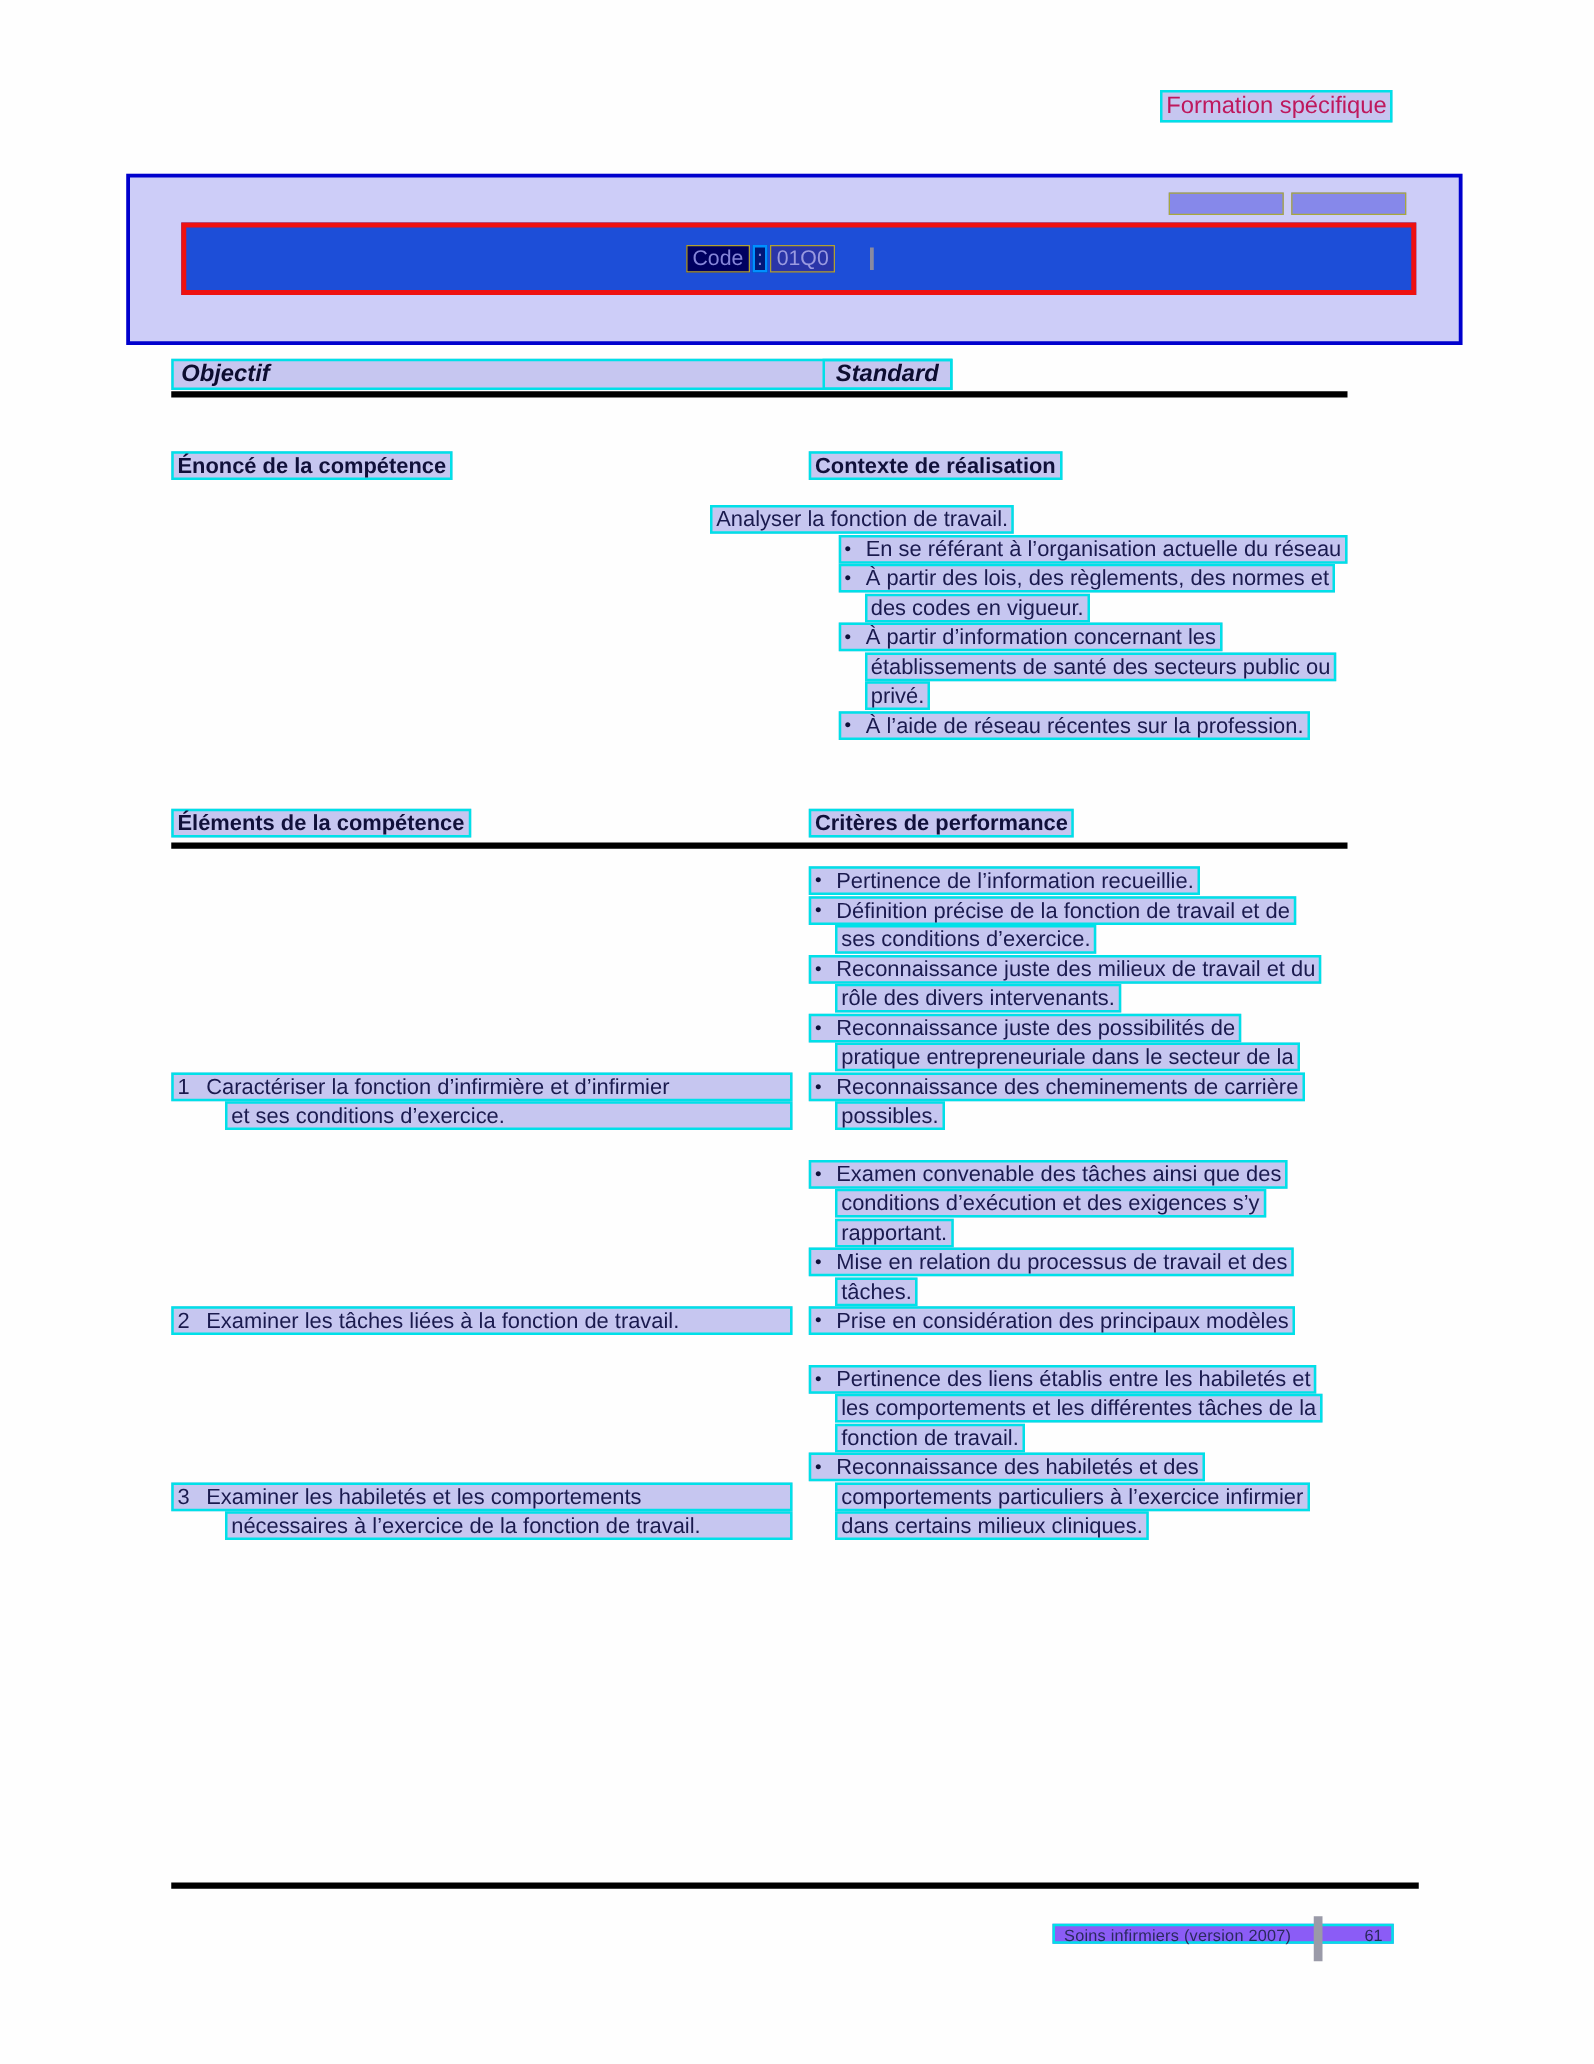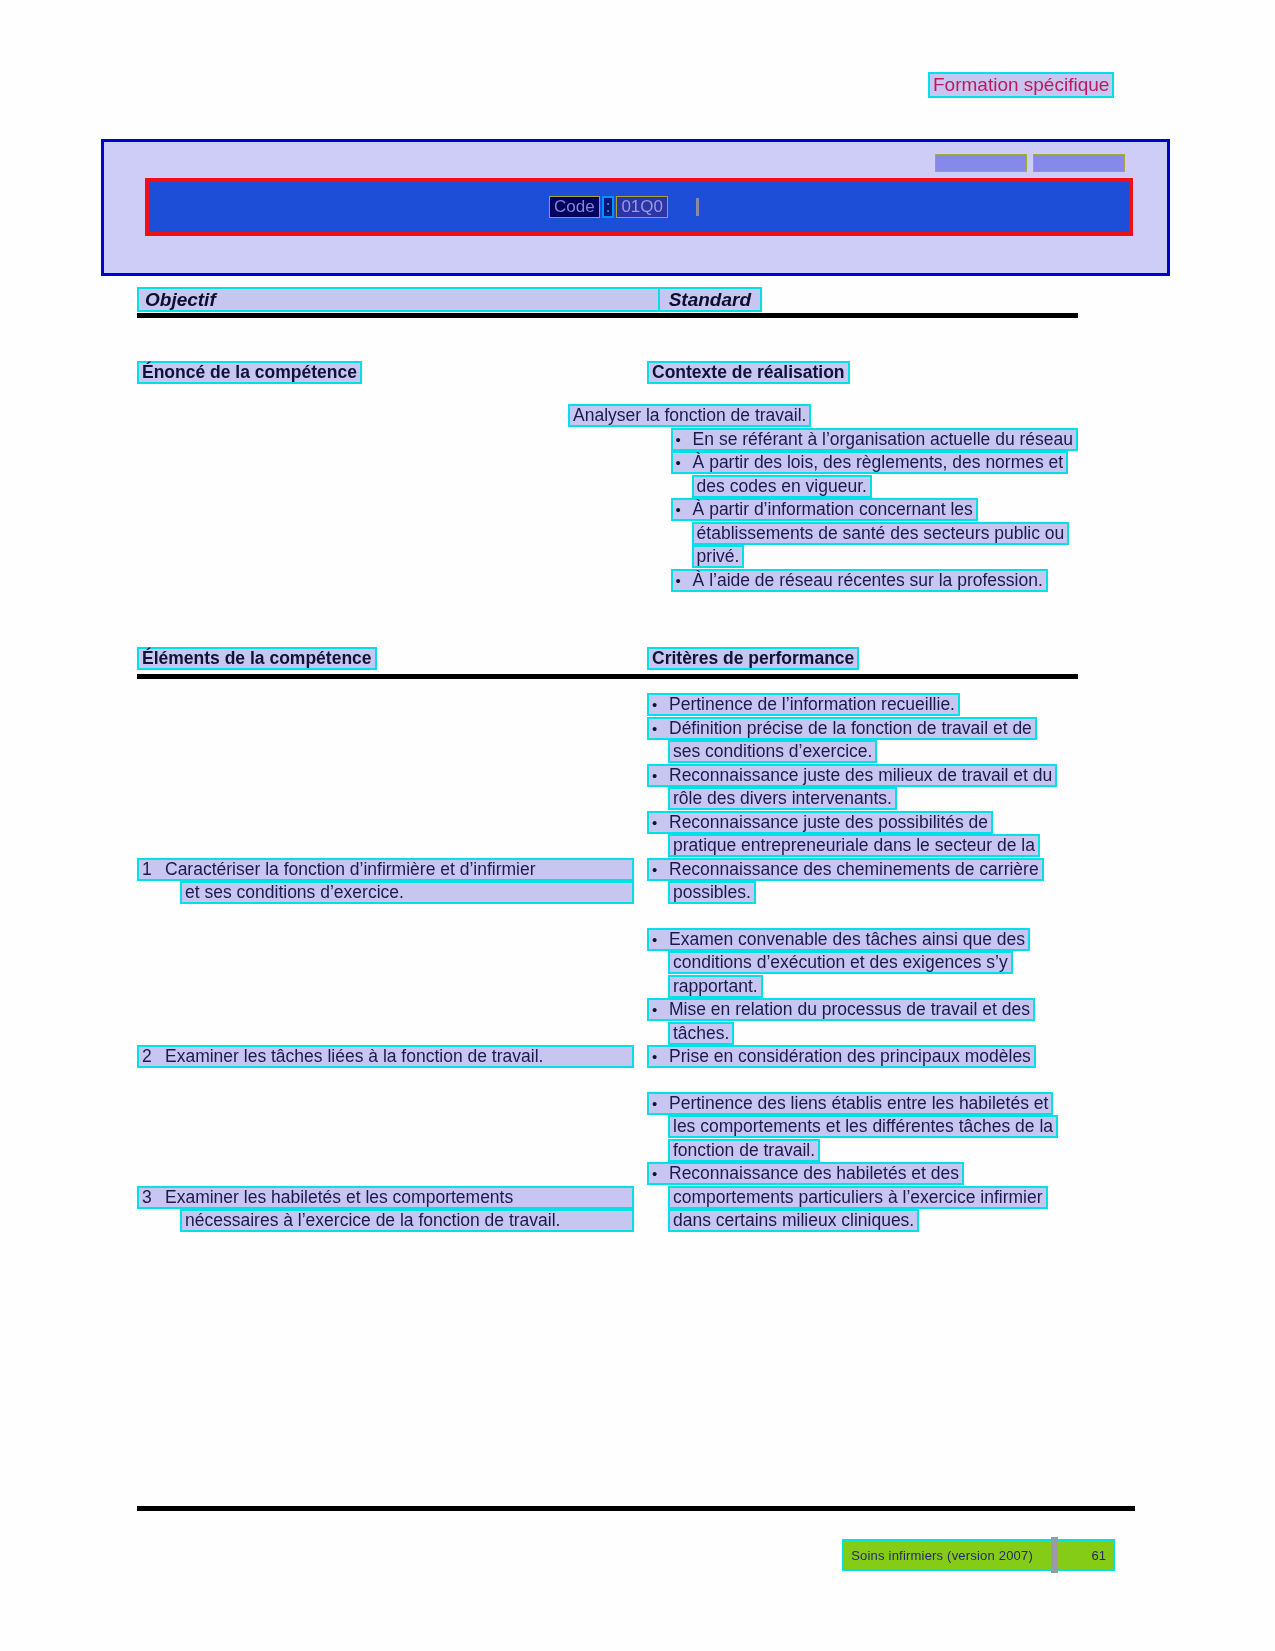--- a/index.html
+++ b/index.html
@@ -64,22 +64,22 @@
   .bdot{display:inline-block; width:17px; flex:none; font-size:15px; color:#10103a;}
   .cont-r{margin-left:21px;}
   
   .fullw{width:497px;}
   .inum{display:inline-block; width:23px; flex:none;}
   .cont-l{margin-left:43px; width:454px;}
   
   .footer-rule{position:absolute; left:137px; top:1506px; width:998px; height:5px; background:#000000;}
   .footer{position:absolute; left:137px; top:1539px; width:978px; display:flex; justify-content:flex-end;}
   .footer-band{
-    display:inline-flex; align-items:center; box-sizing:border-box; height:32px;
-    background:#84cc16; border:2px solid #00e0e8; font-size:13px; color:#2a2a5e; padding:0 7px;
+    display:inline-flex; align-items:flex-start; box-sizing:border-box; height:16px;
+    background:#8b5cf6; border:2px solid #00e0e8; font-size:13px; color:#2a2a5e; padding:0 7px;
   }
   .footer-text{letter-spacing:0.2px;}
   .page-sep{width:7px; height:36px; background:#9a9aa8; margin:-8px 14px -8px 18px; flex:none;}
   .page-num{width:34px; text-align:right;}
 </style>
 </head>
 <body>
 
 <div class="page">
 

